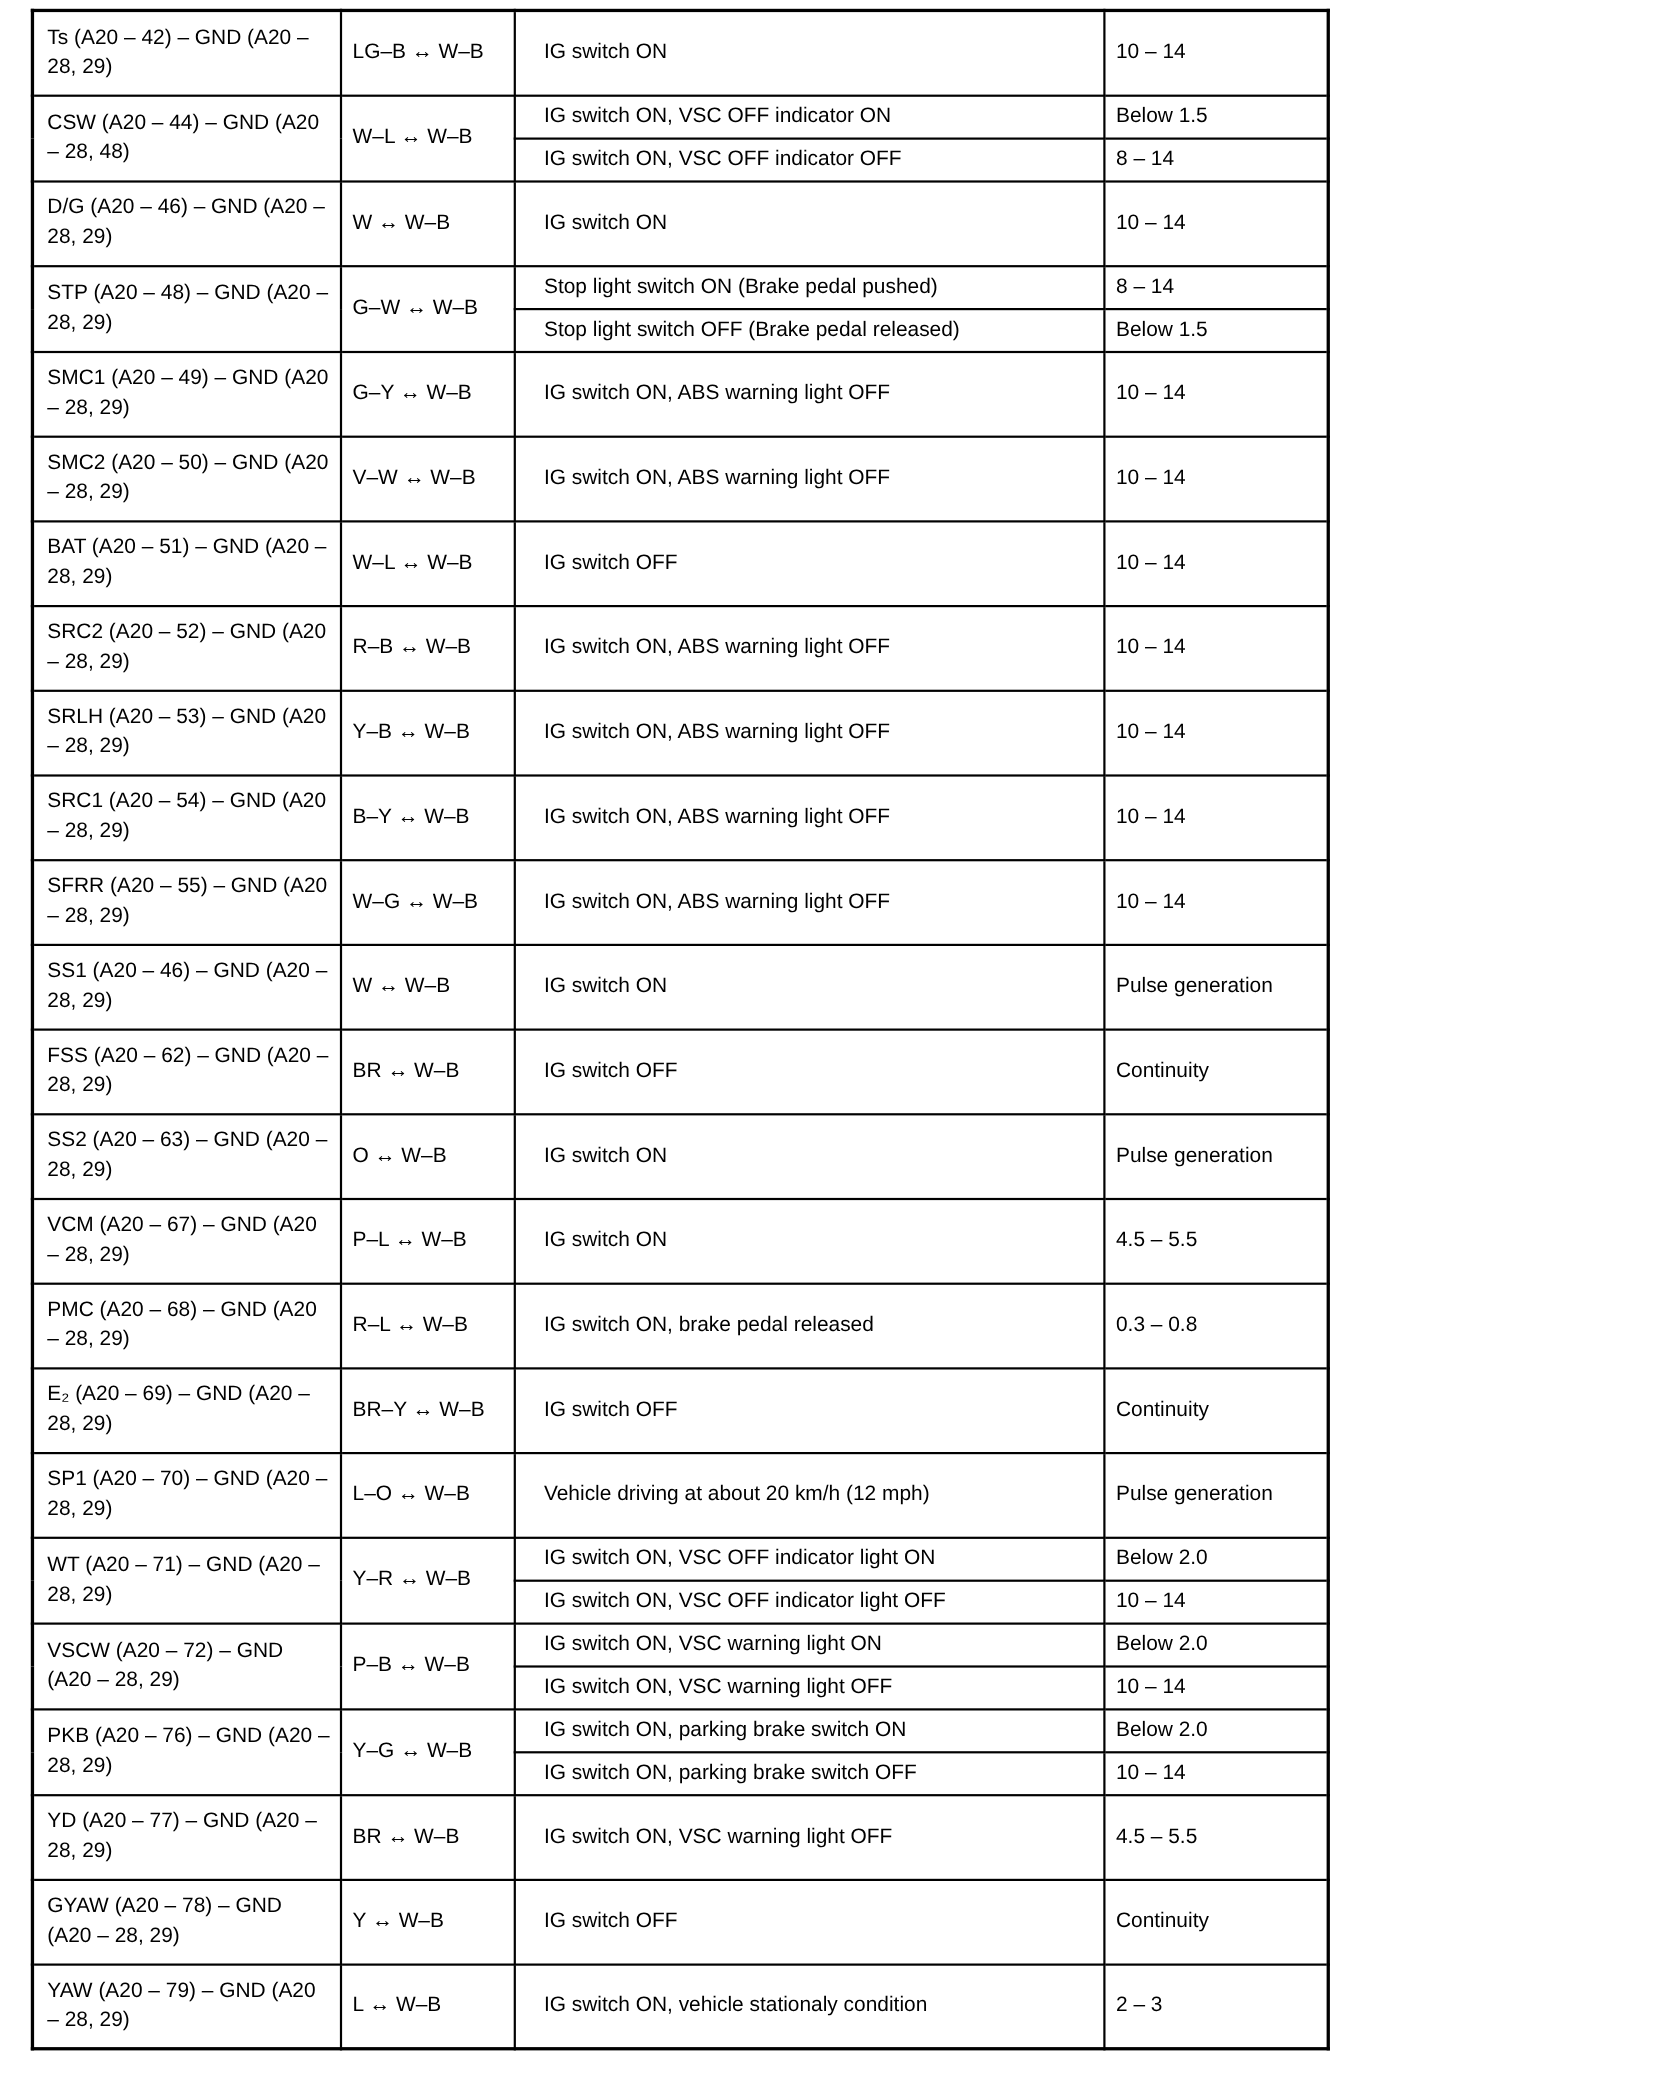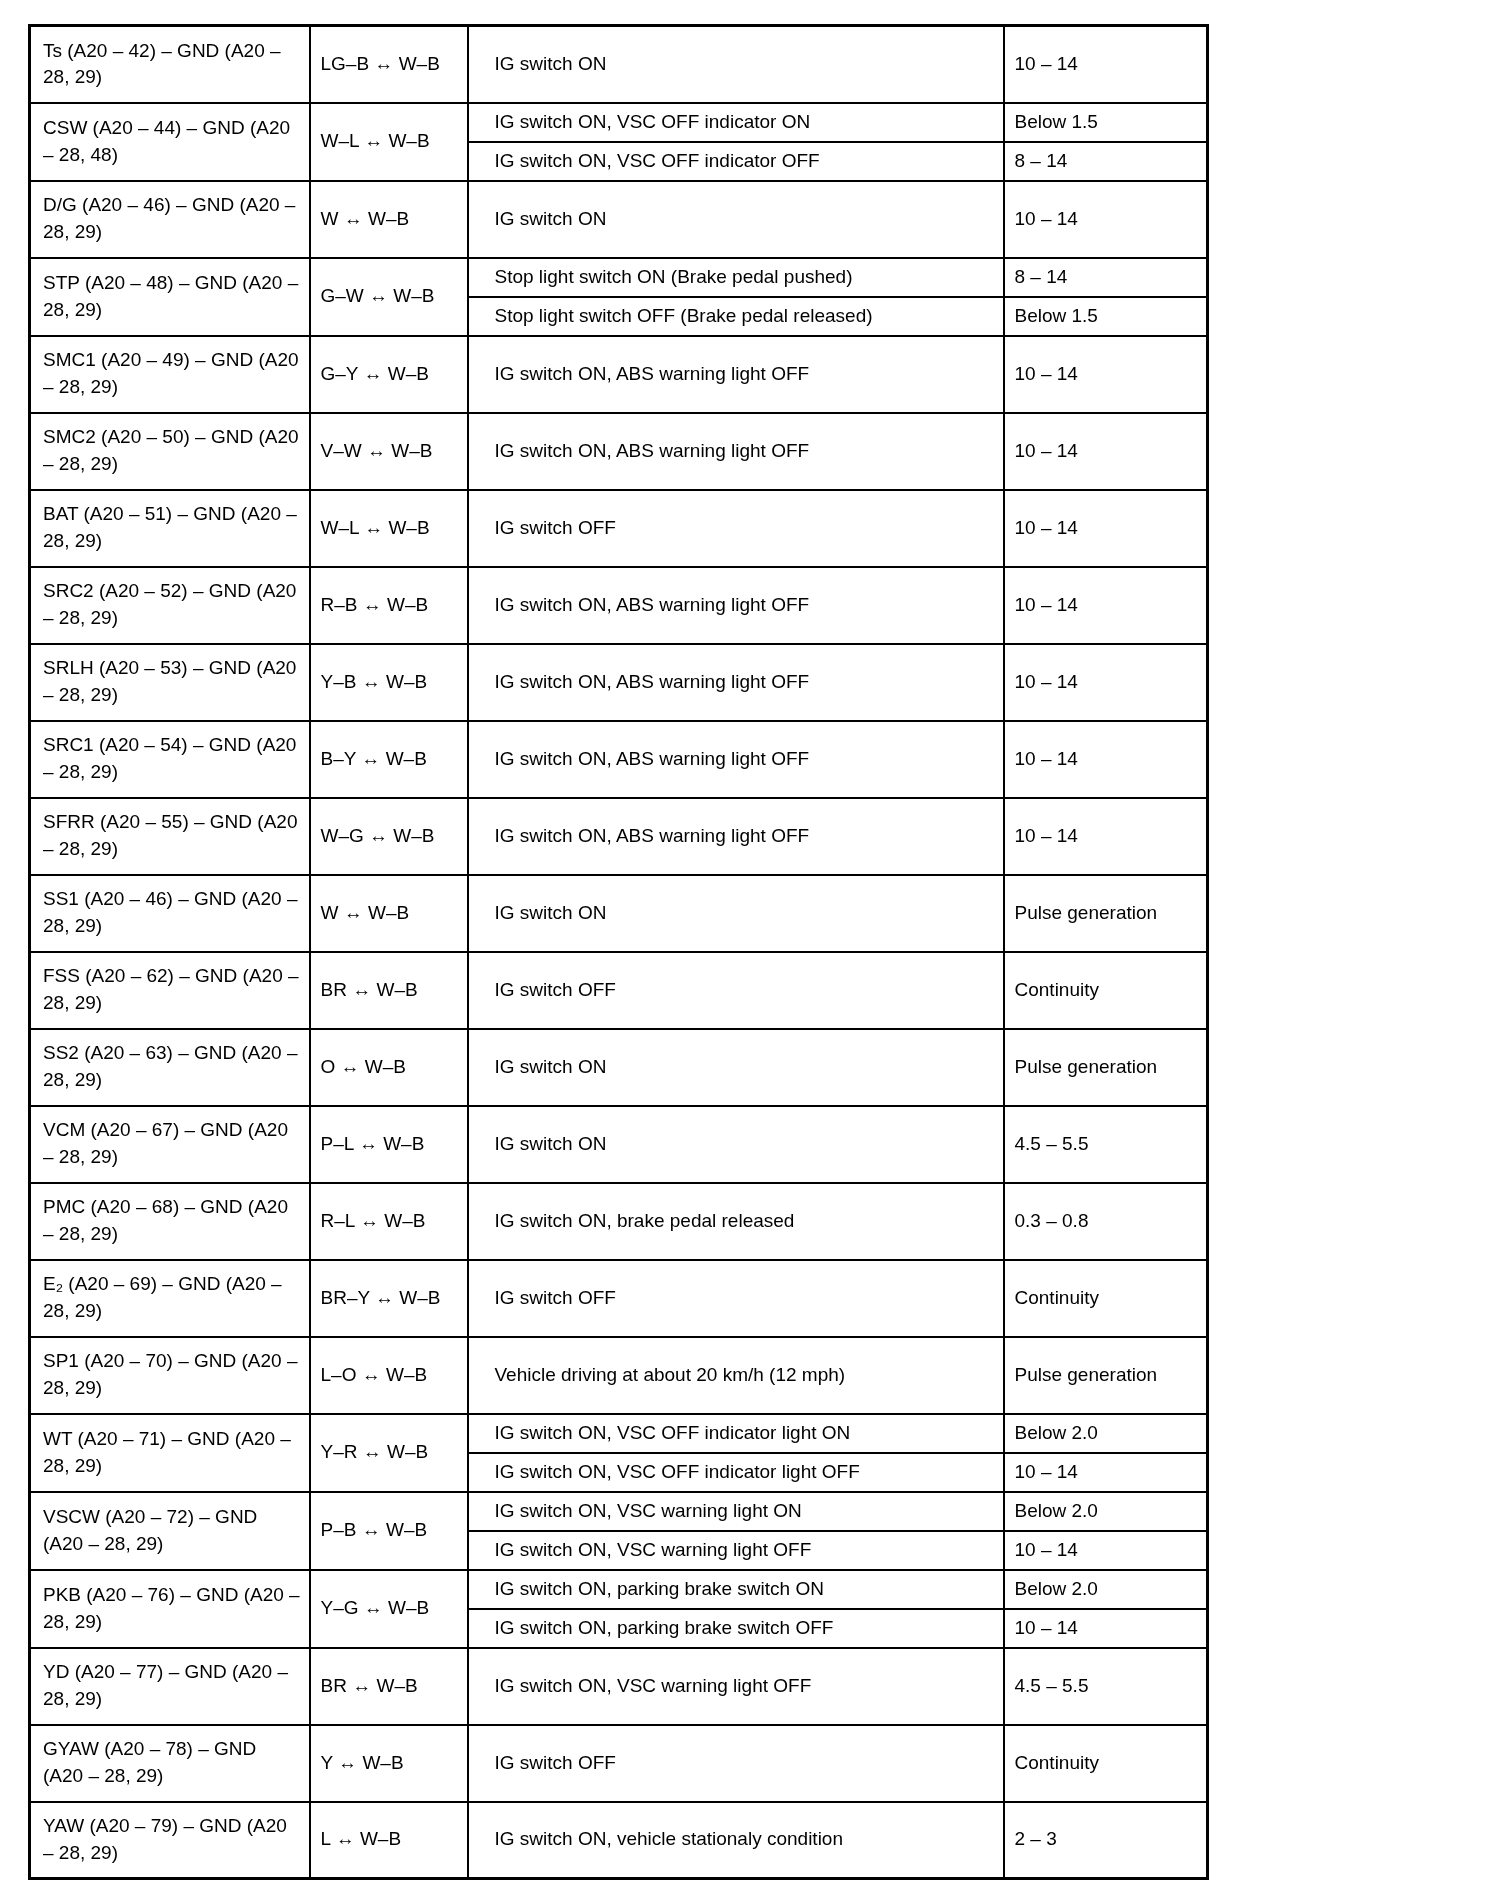--- a/index.html
+++ b/index.html
@@ -10,21 +10,20 @@
   }
   body {
     width: 1504px;
     min-height: 1904px;
     font-family: "Liberation Sans", "DejaVu Sans", sans-serif;
     color: #000;
     -webkit-font-smoothing: antialiased;
   }
   .page {
     padding: 8px 0 8px 28px;
-    margin-top: 16px;
   }
   table.spec-table {
     border-collapse: collapse;
     width: 1178px;
     table-layout: fixed;
     border: 3px solid #000;
   }
   col.c-terminal  { width: 280px; }
   col.c-wires     { width: 158px; }
   col.c-condition { width: 536px; }

